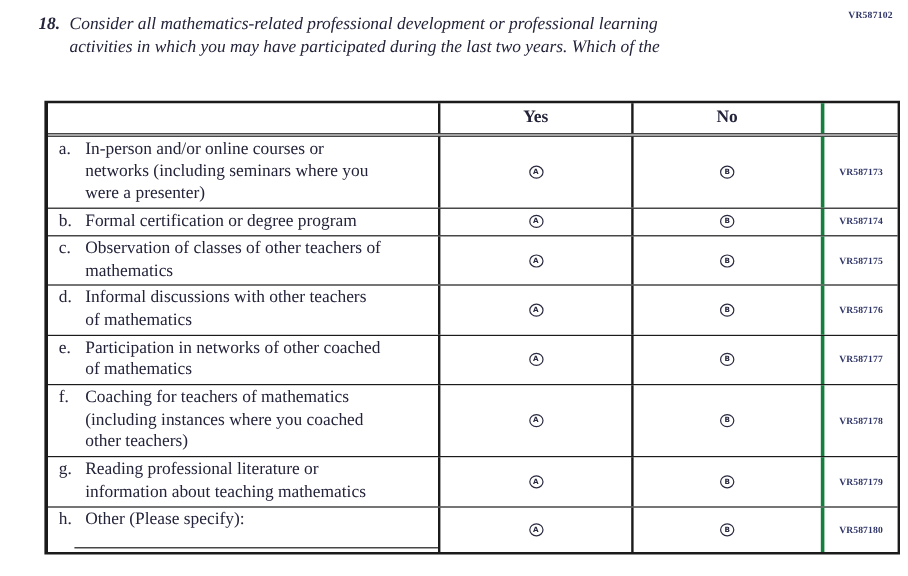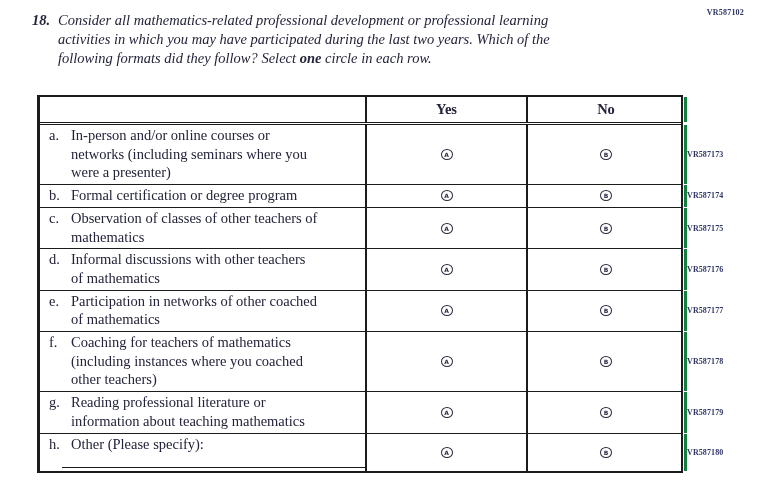--- a/index.html
+++ b/index.html
@@ -20,21 +20,21 @@
   }
 
   
   .question { position:absolute; left:32px; top:11px; display:flex;font-style:italic; }
   .qnum { font-weight:bold; font-size:14.5px; line-height:19px; width:26px; flex:0 0 26px; }
   .qtext { font-size:14.5px; line-height:19px; }
   .qtext b { font-weight:bold; }
 
   
   .qtable {
-    position:absolute; left:37px; top:95px; width:646px;
+    position:absolute; left:37px; top:84px; width:713px;
     border:2px solid #1b1b1b; border-left-width:3px;
     background:#ffffff;
   }
   .trow { display:grid; grid-template-columns:325px 161px 158px 1fr; }
   .thead { height:28px; border-bottom:3px double #1b1b1b; }
   .thead .cell { display:flex; align-items:center; justify-content:center; }
   .col-title { font-weight:bold; font-size:14.5px; color:#23233a; }
   .brow { border-bottom:1px solid #1b1b1b; }
   .brow:last-child { border-bottom:none; }
   .cell { position:relative; }
@@ -71,21 +71,20 @@
 
 <div class="page">
 
   <div class="top-code">VR587102</div>
 
   <div class="question">
     <span class="qnum">18.</span>
     <div class="qtext">
       <div>Consider all mathematics-related professional development or professional learning</div>
       <div>activities in which you may have participated during the last two years. Which of the</div>
-      <div><span>following formats did they follow? Select </span><b>one</b><span> circle in each row.</span></div>
     </div>
   </div>
 
   <div class="qtable">
 
     <div class="trow thead">
       <div class="cell lbl"></div>
       <div class="cell opt">
           <span class="col-title">Yes</span>
         </div>

